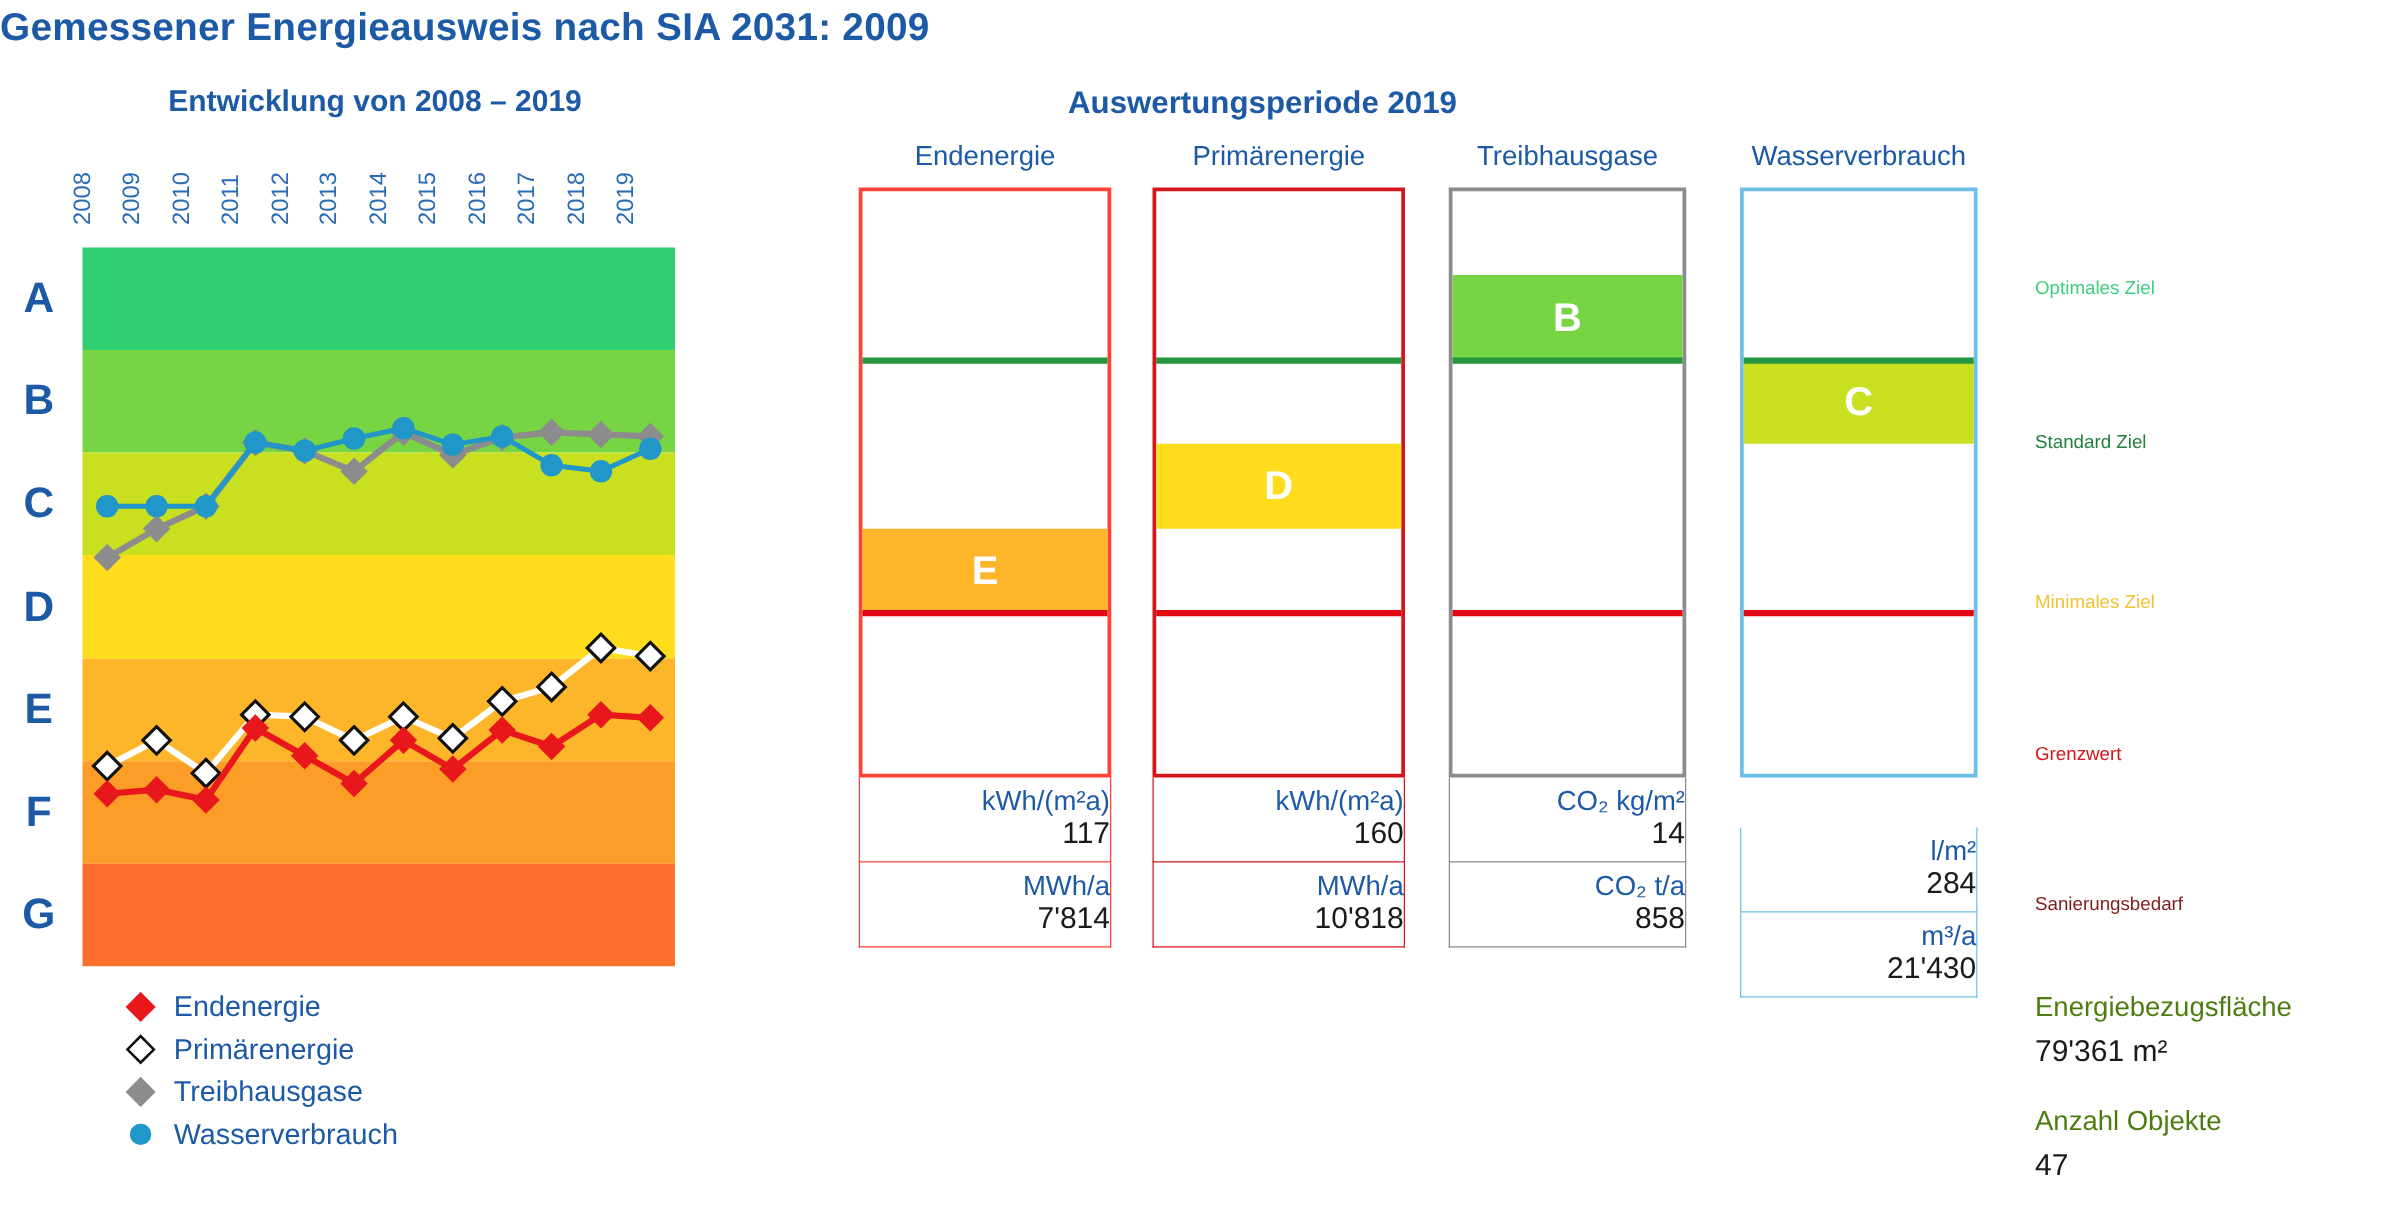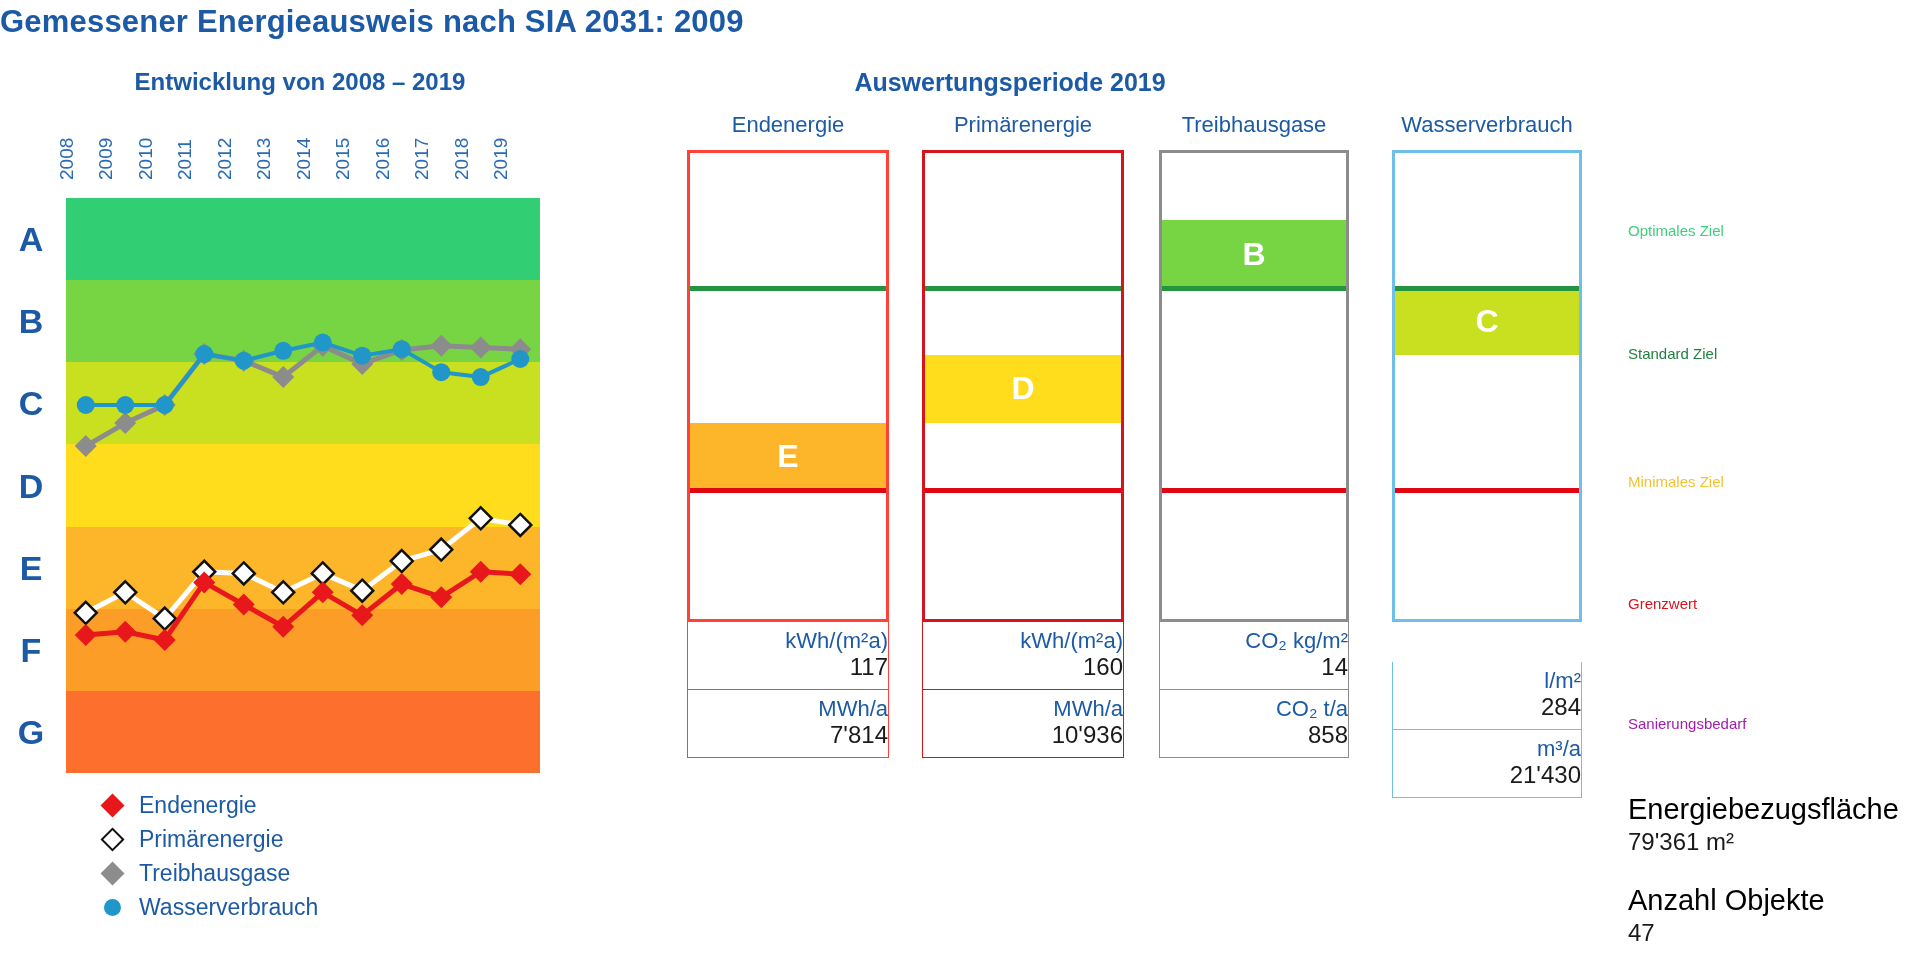--- a/index.html
+++ b/index.html
@@ -85,21 +85,21 @@
     width: 100%; border-style: solid; border-width: 1px; border-top: none;
     text-align: right; padding: 6px 0 8px 0;
   }
   .vunit { font-size: 22px; color: #1c5aa6; line-height: 1.15; }
   .vval  { font-size: 24px; color: #1a1a1a; line-height: 1.15; }
 
   
   .rlabel { position: absolute; left: 1628px; font-size: 15px; white-space: nowrap; }
 
   
-  .info-lbl { position: absolute; left: 1628px; font-size: 29px; color: #000000; white-space: nowrap; }
+  .info-lbl { position: absolute; left: 1628px; font-size: 22px; color: #4d7c0f; white-space: nowrap; }
   .info-val { position: absolute; left: 1628px; font-size: 24px; color: #1a1a1a; white-space: nowrap; }
 </style>
 </head>
 <body>
 
 <div id="root">
 
   <div id="main-title">Gemessener Energieausweis nach SIA 2031: 2009</div>
   <div id="sub-left">Entwicklung von 2008 – 2019</div>
   <div id="sub-right">Auswertungsperiode 2019</div>
@@ -252,21 +252,21 @@
           <div class="fill-band" style="top: 202.286px; height: 67.4286px; background: rgb(255, 221, 28);">D</div>
           <div class="line-std" style="top: 132.857px;"></div>
           <div class="line-lim" style="top: 335.143px;"></div>
         </div>
         <div class="vbox" style="border-color: rgb(214, 20, 28); opacity: 1; border-width: 0px 1px 1px;">
           <div class="vunit">kWh/(m²a)</div>
           <div class="vval">160</div>
         </div>
         <div class="vbox" style="border-color: rgb(214, 20, 28); opacity: 1; border-width: 1px;">
           <div class="vunit">MWh/a</div>
-          <div class="vval">10'936</div>
+          <div class="vval">10'818</div>
         </div>
       </div>
       <div class="rcol" style="left: 1159px; width: 190px;">
         <div class="rcol-title">Treibhausgase</div>
         <div class="rbox" style="border-color: rgb(140, 140, 140);">
           <div class="fill-band" style="top: 67.4286px; height: 67.4286px; background: rgb(119, 213, 68);">B</div>
           <div class="line-std" style="top: 132.857px;"></div>
           <div class="line-lim" style="top: 335.143px;"></div>
         </div>
         <div class="vbox" style="border-color: rgb(140, 140, 140); opacity: 1; border-width: 0px 1px 1px;">
@@ -294,21 +294,21 @@
           <div class="vval">21'430</div>
         </div>
       </div>
     </div>
 
   <div id="target-labels">
       <div class="rlabel" style="top: 222px; color: rgb(62, 207, 125);">Optimales Ziel</div>
       <div class="rlabel" style="top: 345px; color: rgb(35, 129, 63);">Standard Ziel</div>
       <div class="rlabel" style="top: 473px; color: rgb(242, 195, 53);">Minimales Ziel</div>
       <div class="rlabel" style="top: 595px; color: rgb(214, 20, 28);">Grenzwert</div>
-      <div class="rlabel" style="top: 715px; color: #a21caf;">Sanierungsbedarf</div>
+      <div class="rlabel" style="top: 715px; color: #7f1d1d;">Sanierungsbedarf</div>
     </div>
 
   <div class="info-lbl" style="top:793px">Energiebezugsfläche</div>
   <div class="info-val" style="top:828px">79'361 m²</div>
   <div class="info-lbl" style="top:884px">Anzahl Objekte</div>
   <div class="info-val" style="top:919px">47</div>
 
 </div>
 
 </body></html>

